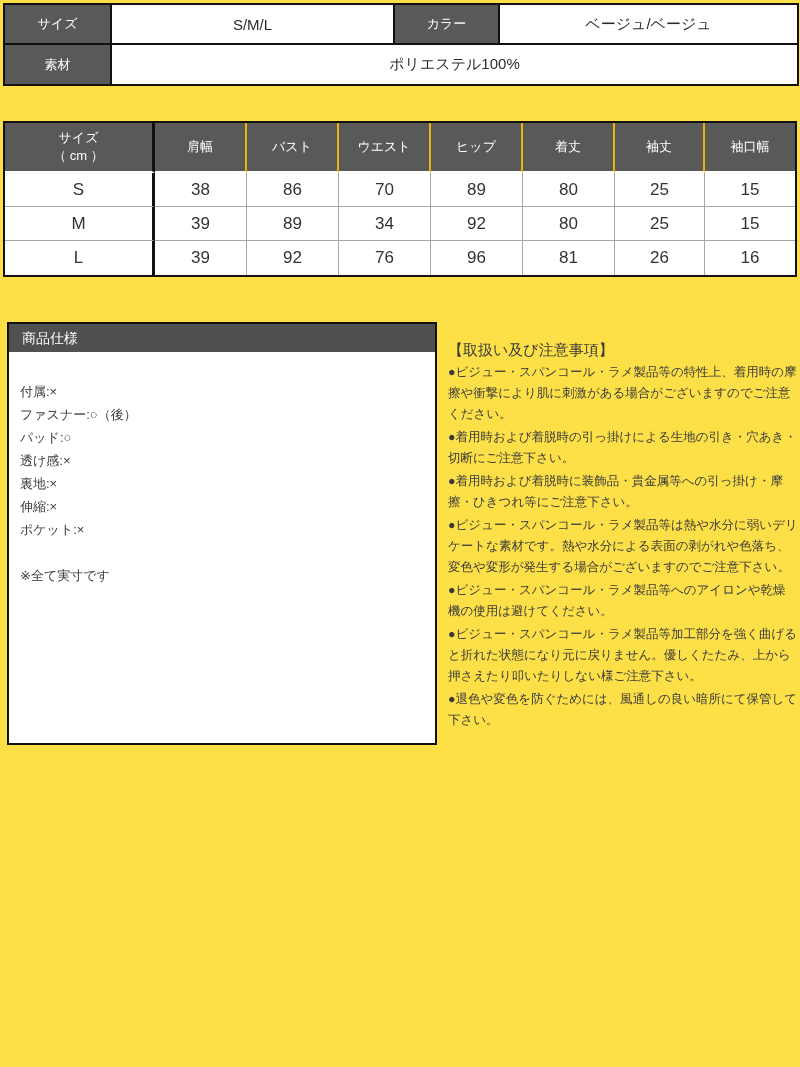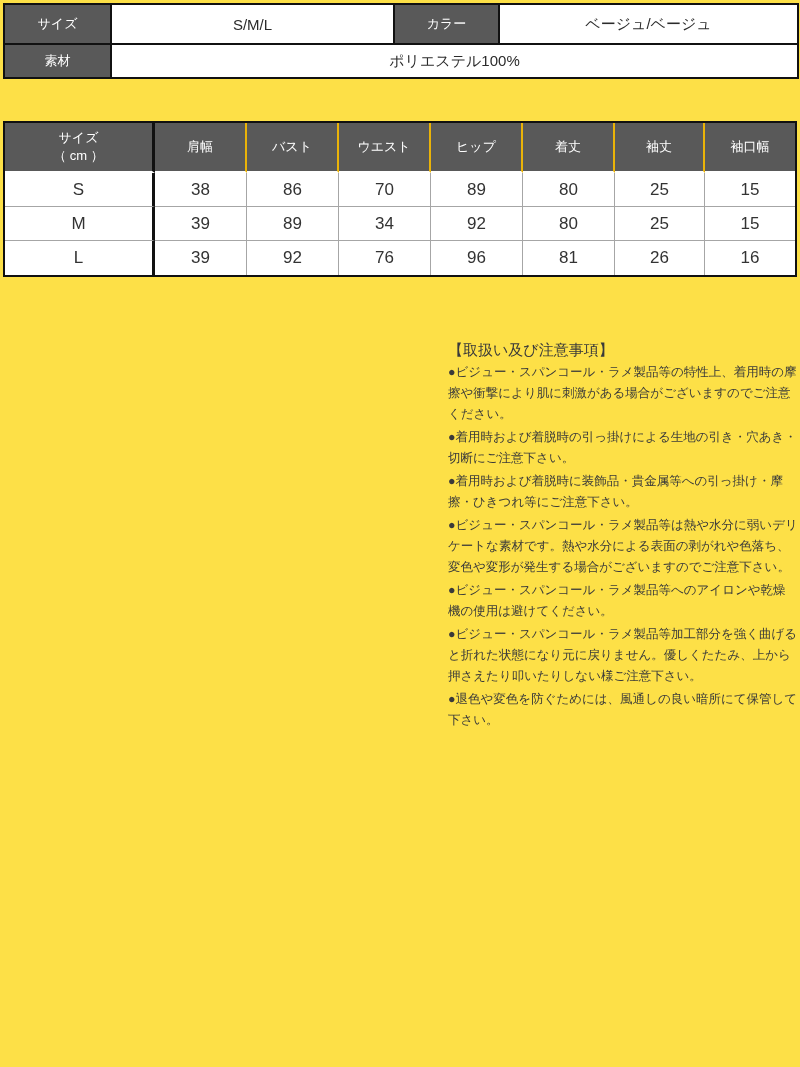--- a/index.html
+++ b/index.html
@@ -23,21 +23,21 @@
     width: 794px;
     border-collapse: collapse;
     table-layout: fixed;
   }
   .info-table td {
     border: 2px solid #111111;
     text-align: center;
     vertical-align: middle;
   }
   .info-table tr.r1 td { height: 40px; }
-  .info-table tr.r2 td { height: 34px; }
+  .info-table tr.r2 td { height: 41px; }
   .cell-dark {
     background: #595959;
     color: #ffffff;
     font-size: 13px;
   }
   .cell-val {
     background: #ffffff;
     color: #2b2b2b;
     font-size: 15px;
     margin-left: 29px;
@@ -212,20 +212,33 @@
         <td>76</td>
         <td>96</td>
         <td>81</td>
         <td>26</td>
         <td>16</td>
       </tr>
     </tbody>
       </table>
   </div>
 
+  <div class="spec-box">
+    <div class="spec-header">商品仕様</div>
+    <div class="spec-body">
+      <div>付属:×</div>
+      <div>ファスナー:○（後）</div>
+      <div>パッド:○</div>
+      <div>透け感:×</div>
+      <div>裏地:×</div>
+      <div>伸縮:×</div>
+      <div>ポケット:×</div>
+      <div class="spec-note">※全て実寸です</div>
+    </div>
+  </div>
 
   <div class="notes">
     <div class="notes-title">【取扱い及び注意事項】</div>
     <p>●ビジュー・スパンコール・ラメ製品等の特性上、着用時の摩擦や衝撃により肌に刺激がある場合がございますのでご注意ください。</p>
     <p>●着用時および着脱時の引っ掛けによる生地の引き・穴あき・切断にご注意下さい。</p>
     <p>●着用時および着脱時に装飾品・貴金属等への引っ掛け・摩擦・ひきつれ等にご注意下さい。</p>
     <p>●ビジュー・スパンコール・ラメ製品等は熱や水分に弱いデリケートな素材です。熱や水分による表面の剥がれや色落ち、変色や変形が発生する場合がございますのでご注意下さい。</p>
     <p>●ビジュー・スパンコール・ラメ製品等へのアイロンや乾燥機の使用は避けてください。</p>
     <p>●ビジュー・スパンコール・ラメ製品等加工部分を強く曲げると折れた状態になり元に戻りません。優しくたたみ、上から押さえたり叩いたりしない様ご注意下さい。</p>
     <p>●退色や変色を防ぐためには、風通しの良い暗所にて保管して下さい。</p>

